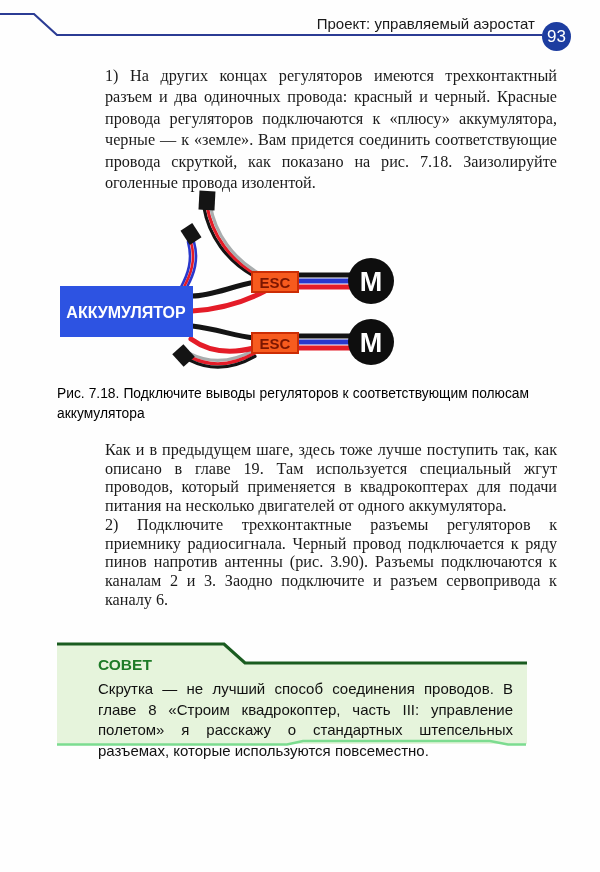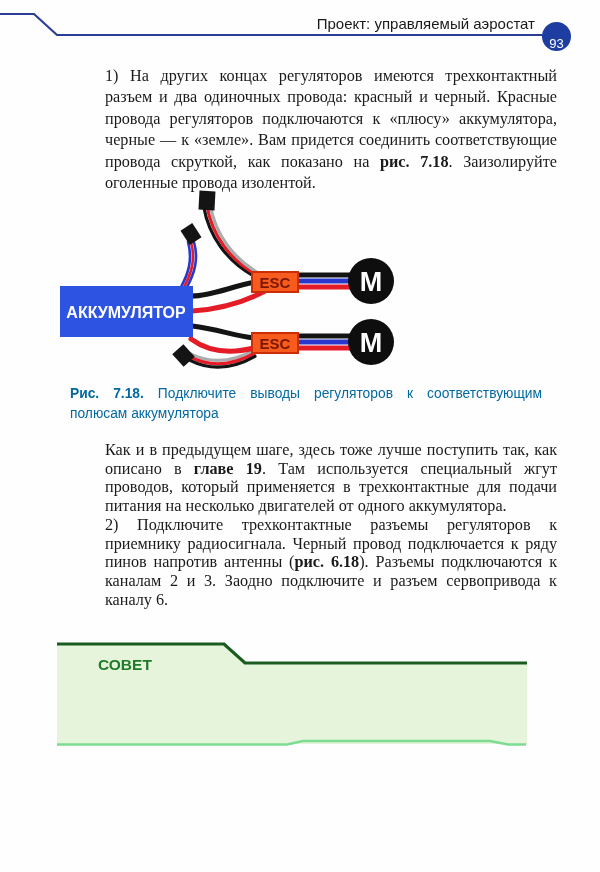--- a/index.html
+++ b/index.html
@@ -7,22 +7,22 @@
         font-family:"Liberation Serif", serif;color:var(--text-dark);}
   svg{display:block;}
   .abs{position:absolute;}
 
   
   .header-rule{left:0;top:0;width:600px;height:50px;}
   .header-rule polyline{fill:none;stroke:var(--header-blue);stroke-width:2.2;}
   .page-title{top:15px;right:65px;font-family:"Liberation Sans",sans-serif;
               font-size:15px;line-height:18px;color:#1a1a1a;}
   .page-badge{left:542px;top:22px;width:29px;height:29px;border-radius:50%;
-              background:var(--badge-blue);color:#fff;display:flex;align-items:flex-end;
-              justify-content:center;font-family:"Liberation Sans",sans-serif;font-size:13px;}
+              background:var(--badge-blue);color:#fff;display:flex;align-items:center;
+              justify-content:center;font-family:"Liberation Sans",sans-serif;font-size:17px;}
 
   
   .para{left:105px;width:452px;text-align:justify;font-size:16.2px;}
   .p1{top:66px;line-height:21.4px;}
   .flow2{top:441px;line-height:18.7px;}
   .flow2 p{margin:0;}
 
   
   .figure-svg{left:50px;top:190px;width:360px;height:190px;}
   .wire{fill:none;stroke-linecap:round;}
@@ -36,33 +36,33 @@
   .tri{stroke-width:4.8;}
   .battery{fill:var(--battery-blue);}
   .esc{fill:var(--esc-orange);stroke:var(--esc-border);stroke-width:2;}
   .motor{fill:var(--motor-black);}
   .conn{fill:var(--wire-black);}
   .battery-txt{font-family:"Liberation Sans",sans-serif;font-weight:bold;font-size:16px;fill:#ffffff;}
   .esc-txt{font-family:"Liberation Sans",sans-serif;font-weight:bold;font-size:15px;fill:var(--esc-text);}
   .motor-txt{font-family:"Liberation Sans",sans-serif;font-weight:bold;font-size:27px;fill:#ffffff;}
   text{text-anchor:middle;dominant-baseline:central;}
 
-  .caption{left:70px;top:384px;width:472px;font-family:"Liberation Sans",sans-serif;
-           font-size:13.8px;line-height:19.5px;color:#0369a1;text-align:justify;}
+  .caption{left:57px;top:384px;width:472px;font-family:"Liberation Sans",sans-serif;
+           font-size:13.8px;line-height:19.5px;color:#000000;text-align:justify;}
 
   
   .tip-svg{left:50px;top:638px;width:490px;height:115px;}
   .tip-fill{fill:var(--tip-bg);}
   .tip-top{fill:none;stroke:var(--tip-border-dark);stroke-width:3.2;}
   .tip-bottom{fill:none;stroke:var(--tip-border-light);stroke-width:2.6;}
   .tip-title{left:98px;top:656px;font-family:"Liberation Sans",sans-serif;font-weight:bold;
              font-size:15.5px;color:var(--tip-title-green);}
   .tip-body{left:98px;top:679px;width:415px;font-family:"Liberation Sans",sans-serif;
             font-size:15px;line-height:20.7px;color:#111;text-align:justify;}
-  b{font-weight:bold;margin-top:40px;}
+  b{font-weight:normal;margin-top:40px;}
 </style>
 </head>
 <body>
 
 <div class="page">
 
   <svg class="abs header-rule" viewBox="0 0 600 50">
     <polyline points="0,14 34,14 57,35 542,35"></polyline>
   </svg>
   <div class="abs page-title">Проект: управляемый аэростат</div>
@@ -124,24 +124,25 @@
     <text class="motor-txt" x="321" y="153">M</text>
 
     <rect class="conn" x="149" y="1" width="16" height="19" transform="rotate(3 157 10)"></rect>
     <rect class="conn" x="134" y="35.5" width="14" height="17" transform="rotate(-33 141 44)"></rect>
     <rect class="conn" x="126" y="157" width="15" height="17" transform="rotate(-42 133.5 165.5)"></rect>
   </svg>
 
   <div class="abs caption"><b>Рис. 7.18.</b><span> Подключите выводы регуляторов к соответствующим полюсам аккумулятора</span></div>
 
   <div class="abs para flow2">
-    <p><span>Как и в предыдущем шаге, здесь тоже лучше поступить так, как описано в </span><b>главе 19</b><span>. Там используется специальный жгут проводов, который применяется в трехконтактные для подачи питания на несколько двигателей от одного аккумулятора.</span></p>
-    <p><span>2)  Подключите трехконтактные разъемы регуляторов к приемнику радиосигнала. Черный провод подключается к ряду пинов напротив антенны (</span><b>рис. 6.18</b><span>). Разъемы подключаются к каналам 2 и 3. Заодно подключите и разъем сервопривода к каналу 6.</span></p>
+    <p><span>Как и в предыдущем шаге, здесь тоже лучше поступить так, как описано в </span><b>главе 19</b><span>. Там используется специальный жгут проводов, который применяется в квадрокоптерах для подачи питания на несколько двигателей от одного аккумулятора.</span></p>
+    <p><span>2)  Подключите трехконтактные разъемы регуляторов к приемнику радиосигнала. Черный провод подключается к ряду пинов напротив антенны (</span><b>рис. 3.90</b><span>). Разъемы подключаются к каналам 2 и 3. Заодно подключите и разъем сервопривода к каналу 6.</span></p>
   </div>
 
   <svg class="abs tip-svg" viewBox="0 0 490 115">
     <path class="tip-fill" d="M7,6 H174 L195,25 H477 V106 H7 Z"></path>
     <path class="tip-top" d="M7,6 H174 L195,25 H477"></path>
     <path class="tip-bottom" d="M7,106.5 H237 L253,103 H440 L458,106.5 H476"></path>
   </svg>
   <div class="abs tip-title">СОВЕТ</div>
+  <div class="abs tip-body"><span>Скрутка — не лучший способ соединения проводов. В </span><b>главе 8</b><span> «Строим квадрокоптер, часть III: управление полетом» я расскажу о стандартных штепсельных разъемах, которые используются повсеместно.</span></div>
 
 </div>
 
 </body></html>

